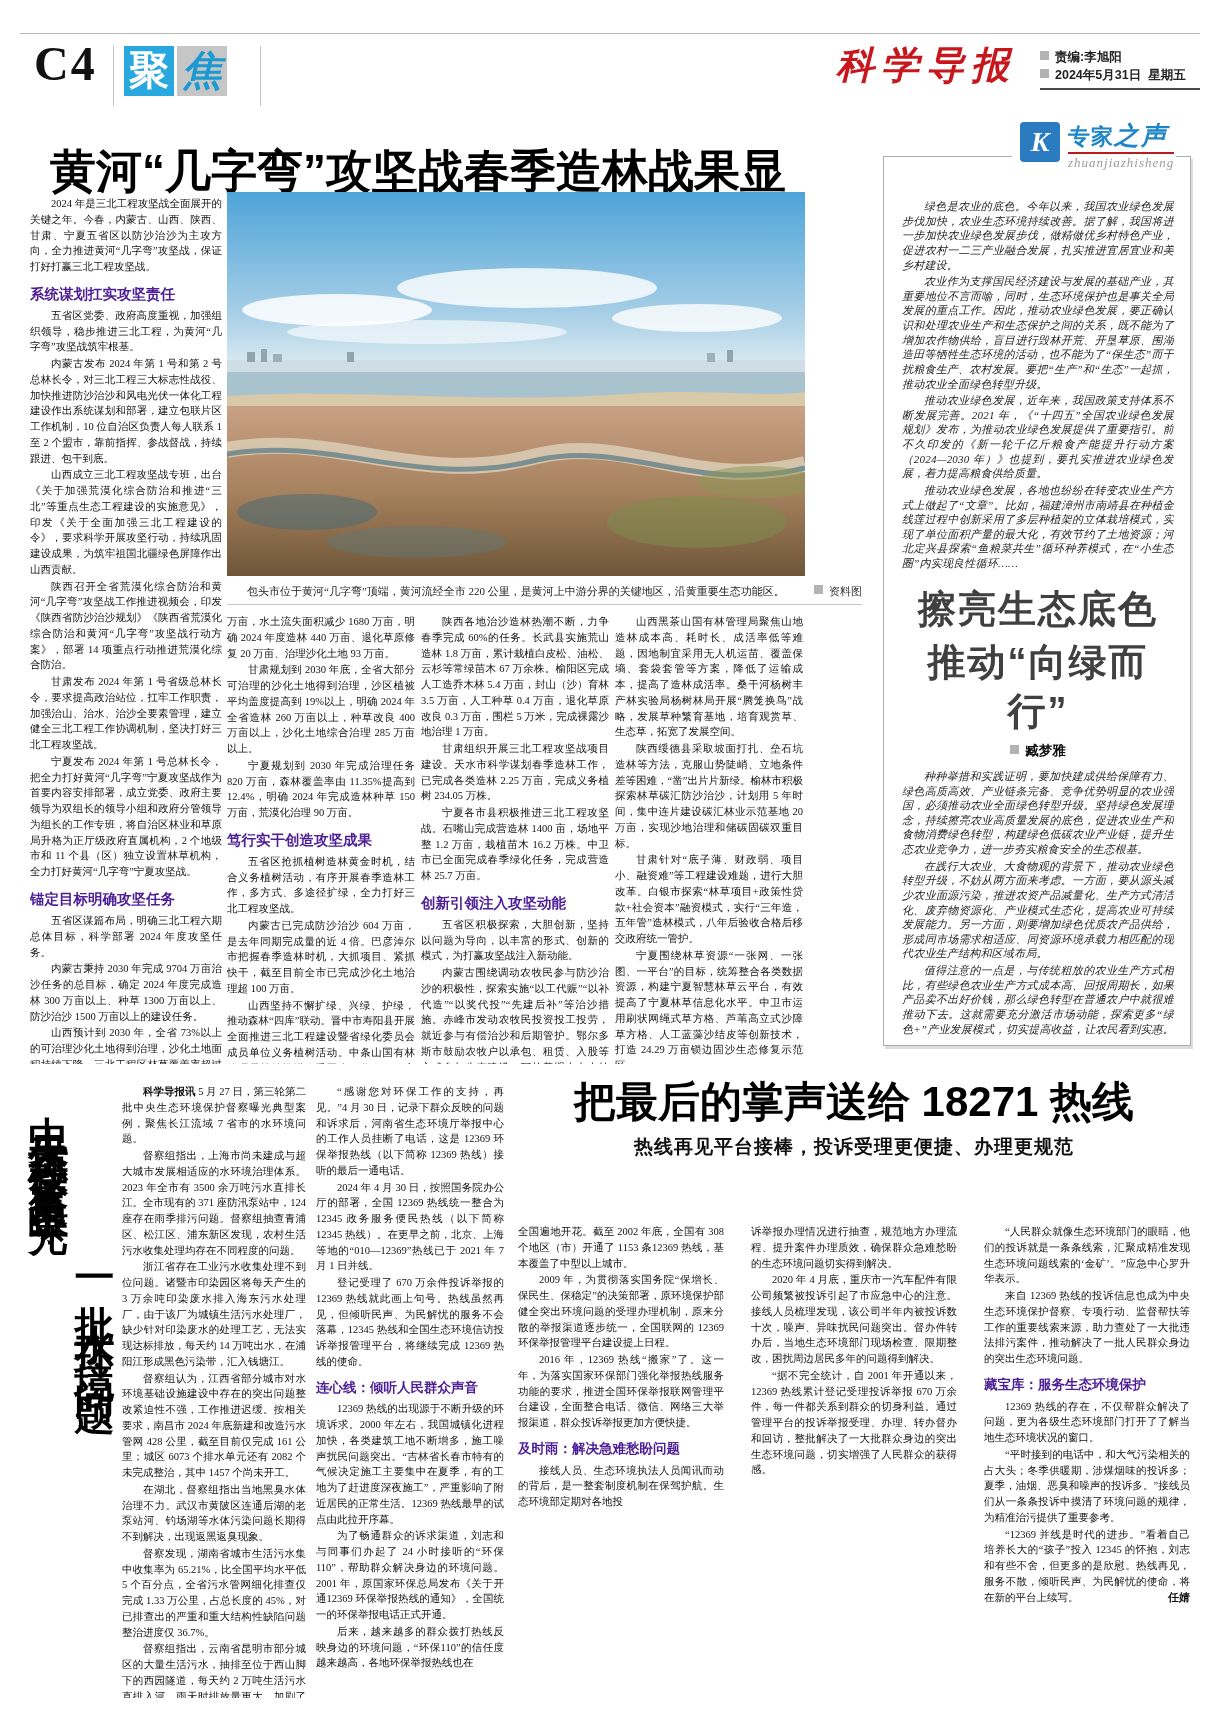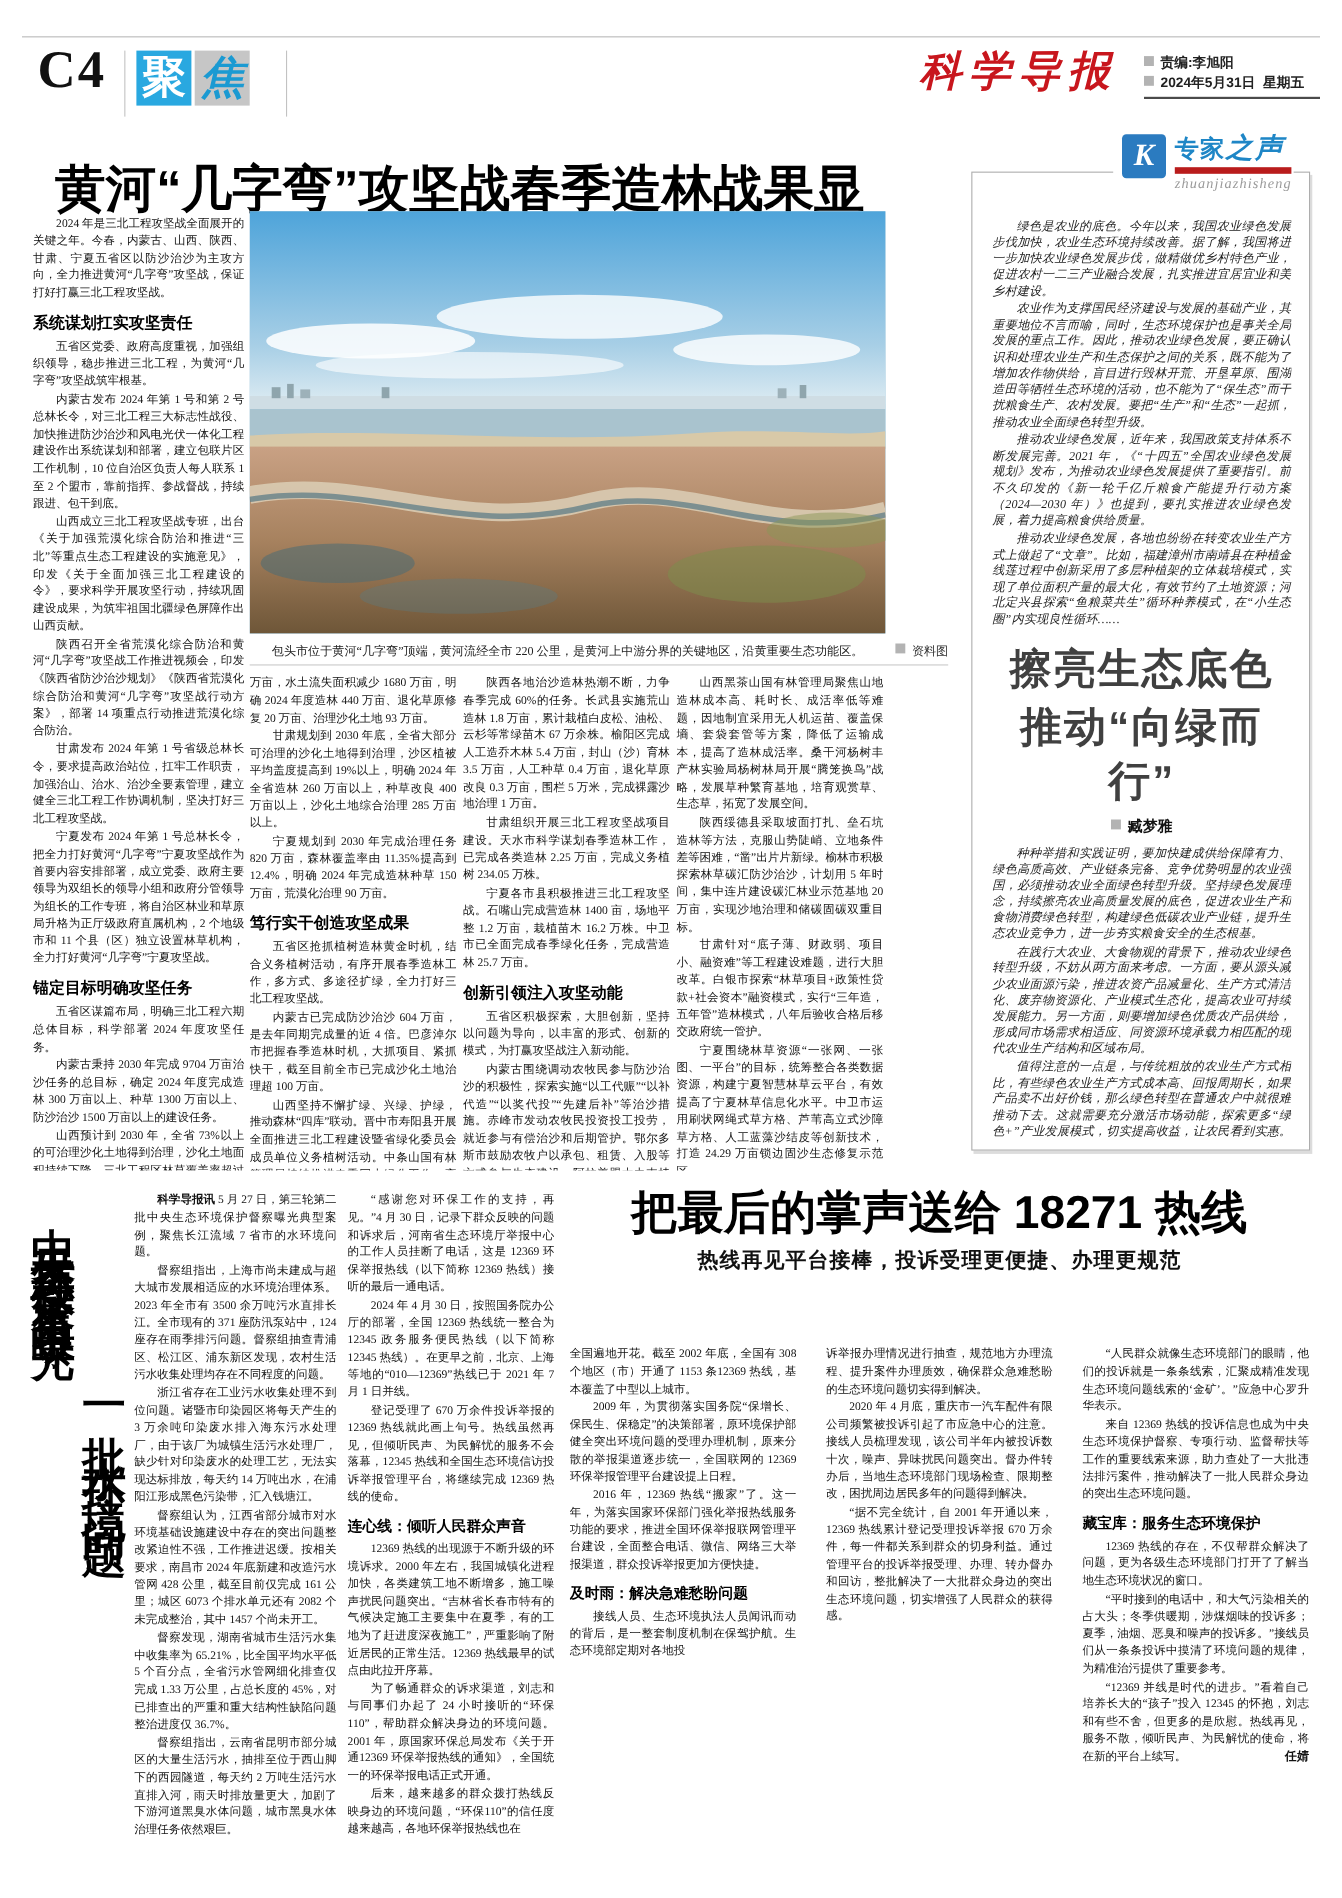--- a/index.html
+++ b/index.html
@@ -22,21 +22,21 @@
   .ed-block{left:1040px;top:48px;width:160px;font:600 12.5px/1.45 "Liberation Sans",sans-serif;color:#222;}
   .gsq{display:inline-block;width:9px;height:9px;background:#b3b3b3;margin-right:6px;vertical-align:1px;}
   .ed-rule{left:1040px;top:88px;width:160px;height:2px;background:#4a4a4a;}
   
   .lead-headline{left:28px;top:114px;width:780px;text-align:center;
       font:900 46px/1.15 "Liberation Sans","DejaVu Sans",sans-serif;letter-spacing:0px;color:#000;}
   
   .flow{overflow:hidden;}
   .bp{margin:0 0 1px;text-align:justify;text-indent:2em;font-size:10.5px;line-height:1.5;color:#121212;}
   .bp.cont{text-indent:0;}
-  .sub{margin:10px 0 5px;font:700 14.5px/1.25 "Liberation Sans","DejaVu Sans",sans-serif;color:#000000;}
+  .sub{margin:10px 0 5px;font:700 14.5px/1.25 "Liberation Sans","DejaVu Sans",sans-serif;color:#4c1d95;}
   .leadtag{font-weight:700;}
   .inline-by{float:right;font:700 11px/1.4 "Liberation Sans",sans-serif;padding-left:8px;}
   .col-left{left:30px;top:196px;width:192px;height:868px;}
   .c1{left:227px;top:614px;width:188px;height:450px;}
   .c2{left:421px;top:614px;width:188px;height:450px;}
   .c3{left:615px;top:614px;width:188px;height:450px;}
   
   .photo{left:227px;top:192px;width:578px;height:384px;background:#9ec7dd;}
   .cap-row{left:227px;top:582px;width:635px;height:22px;border-bottom:1px solid #c9c9c9;}
   .caption{position:absolute;left:0;top:2px;width:578px;text-align:center;font-size:11px;color:#222;}
@@ -44,21 +44,21 @@
   
   .expert-box{left:883px;top:156px;width:306px;height:888px;border:1px solid #adadad;
               box-shadow:2px 3px 0 #dcdcdc;background:#fff;}
   .expert-brand{left:1012px;top:122px;background:#fff;padding:0 2px 0 8px;display:flex;gap:8px;}
   .brand-k{width:40px;height:40px;background:#2b7bc0;border-radius:4px;text-align:center;
            font:700 28px/40px "Liberation Serif",serif;font-style:italic;color:#fff;}
   .brand-texts{display:flex;flex-direction:column;}
   .brand-title{white-space:nowrap;color:#1e86c6;}
   .brand-t1{font:700 22px/1.1 "Liberation Sans",sans-serif;letter-spacing:1px;}
   .brand-t2{font:900 25px/1.1 "Liberation Serif",serif;font-style:italic;letter-spacing:2px;margin-top:32px;}
-  .brand-pinyin{border-top:6px solid #b91c1c;margin-top:2px;padding-top:1px;
+  .brand-pinyin{border-top:2px solid #b91c1c;margin-top:2px;padding-top:1px;
                 font:400 13px/1.2 "Liberation Serif",serif;font-style:italic;color:#9a9a9a;letter-spacing:1px;}
   .expert-content{position:absolute;left:18px;right:16px;top:42px;bottom:10px;overflow:hidden;}
   .kai .bp{font-style:italic;font-size:11px;line-height:1.33;letter-spacing:0.2px;color:#1c1c1c;margin-bottom:2px;}
   .expert-headline{margin:12px 0 4px;text-align:center;
       font:900 38px/1.3 "Liberation Sans","DejaVu Sans",sans-serif;letter-spacing:2px;color:#404040;}
   .expert-byline{text-align:center;margin:6px 0 10px;font:700 13.5px/1.2 "Liberation Sans",sans-serif;}
   
   .vline{writing-mode:vertical-rl;font:700 40px/1 "Liberation Serif",serif;color:#000;}
   .v1{left:28px;top:1084px;letter-spacing:9px;height:600px;}
   .v2{left:74px;top:1256px;letter-spacing:18px;height:420px;}
@@ -197,20 +197,21 @@
   </div>
 </div>
 
 <div class="abs vline v1">中央生态环保督察集中曝光</div>
 <div class="abs vline v2">一批水环境问题</div>
 <div class="abs flow insp-col">
     <p class="bp"><b class="leadtag">科学导报讯 </b>5 月 27 日，第三轮第二批中央生态环境保护督察曝光典型案例，聚焦长江流域 7 省市的水环境问题。</p>
     <p class="bp">督察组指出，上海市尚未建成与超大城市发展相适应的水环境治理体系。2023 年全市有 3500 余万吨污水直排长江。全市现有的 371 座防汛泵站中，124 座存在雨季排污问题。督察组抽查青浦区、松江区、浦东新区发现，农村生活污水收集处理均存在不同程度的问题。</p>
     <p class="bp">浙江省存在工业污水收集处理不到位问题。诸暨市印染园区将每天产生的 3 万余吨印染废水排入海东污水处理厂，由于该厂为城镇生活污水处理厂，缺少针对印染废水的处理工艺，无法实现达标排放，每天约 14 万吨出水，在浦阳江形成黑色污染带，汇入钱塘江。</p>
     <p class="bp">督察组认为，江西省部分城市对水环境基础设施建设中存在的突出问题整改紧迫性不强，工作推进迟缓。按相关要求，南昌市 2024 年底新建和改造污水管网 428 公里，截至目前仅完成 161 公里；城区 6073 个排水单元还有 2082 个未完成整治，其中 1457 个尚未开工。</p>
+    <p class="bp">在湖北，督察组指出当地黑臭水体治理不力。武汉市黄陂区连通后湖的老泵站河、钓场湖等水体污染问题长期得不到解决，出现返黑返臭现象。</p>
     <p class="bp">督察发现，湖南省城市生活污水集中收集率为 65.21%，比全国平均水平低 5 个百分点，全省污水管网细化排查仅完成 1.33 万公里，占总长度的 45%，对已排查出的严重和重大结构性缺陷问题整治进度仅 36.7%。</p>
     <p class="bp">督察组指出，云南省昆明市部分城区的大量生活污水，抽排至位于西山脚下的西园隧道，每天约 2 万吨生活污水直排入河，雨天时排放量更大，加剧了下游河道黑臭水体问题，城市黑臭水体治理任务依然艰巨。</p>
   </div>
 
 <div class="abs flow hot-a hot-col">
     <p class="bp">“感谢您对环保工作的支持，再见。”4 月 30 日，记录下群众反映的问题和诉求后，河南省生态环境厅举报中心的工作人员挂断了电话，这是 12369 环保举报热线（以下简称 12369 热线）接听的最后一通电话。</p>
     <p class="bp">2024 年 4 月 30 日，按照国务院办公厅的部署，全国 12369 热线统一整合为 12345 政务服务便民热线（以下简称 12345 热线）。在更早之前，北京、上海等地的“010—12369”热线已于 2021 年 7 月 1 日并线。</p>
     <p class="bp">登记受理了 670 万余件投诉举报的 12369 热线就此画上句号。热线虽然再见，但倾听民声、为民解忧的服务不会落幕，12345 热线和全国生态环境信访投诉举报管理平台，将继续完成 12369 热线的使命。</p>
     <h4 class="sub">连心线：倾听人民群众声音</h4>
     <p class="bp">12369 热线的出现源于不断升级的环境诉求。2000 年左右，我国城镇化进程加快，各类建筑工地不断增多，施工噪声扰民问题突出。“吉林省长春市特有的气候决定施工主要集中在夏季，有的工地为了赶进度深夜施工”，严重影响了附近居民的正常生活。12369 热线最早的试点由此拉开序幕。</p>

